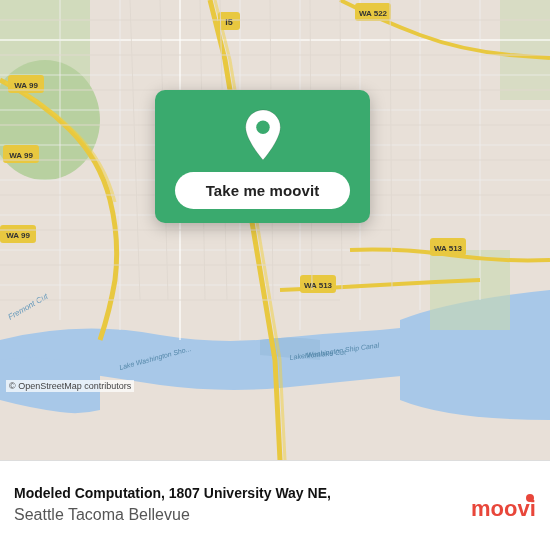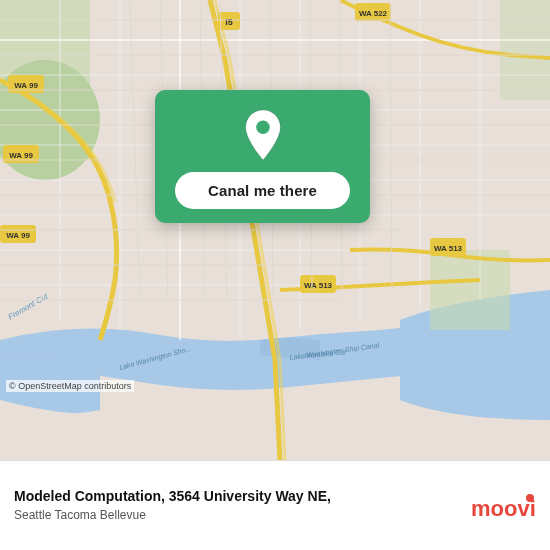--- a/index.html
+++ b/index.html
@@ -98,21 +98,21 @@
 
     #location-name {
       font-size: 14px;
       font-weight: 700;
       color: #111;
       line-height: 1.3;
       margin-bottom: 2px;
     }
 
     #location-address {
-      font-size: 12px;
+      font-size: 16px;
       color: #555;
       line-height: 1.4;
     }
 
     #moovit-logo {
       display: flex;
       flex-direction: column;
       align-items: flex-end;
       margin-left: 12px;
     }
@@ -222,28 +222,28 @@
 
     <div id="attribution">© OpenStreetMap contributors</div>
 
     <div id="location-card">
 
       <svg id="pin-icon" viewBox="0 0 46 54" xmlns="http://www.w3.org/2000/svg">
         <path d="M23 2C13.06 2 5 10.06 5 20c0 13.5 18 34 18 34s18-20.5 18-34C41 10.06 32.94 2 23 2z" fill="white" stroke="rgba(0,0,0,0.15)" stroke-width="1"></path>
         <circle cx="23" cy="20" r="7" fill="#3aaa6e"></circle>
       </svg>
 
-      <button id="take-me-there-btn">Canal me there</button>
+      <button id="take-me-there-btn">Take me moovit</button>
     </div>
 
   </div>
 
   <div id="bottom-bar">
     <div id="location-info">
-      <div id="location-name">Modeled Computation, 3564 University Way NE,</div>
+      <div id="location-name">Modeled Computation, 1807 University Way NE,</div>
       <div id="location-address">Seattle Tacoma Bellevue</div>
     </div>
     <div id="moovit-logo">
 
       <svg width="65" height="32" viewBox="0 0 65 32" xmlns="http://www.w3.org/2000/svg">
 
         <text x="0" y="26" font-size="22" font-weight="900" fill="#e8463a" font-family="Arial Black, sans-serif">moovit</text>
 
         <circle cx="59" cy="8" r="4" fill="#e8463a"></circle>
       </svg>

